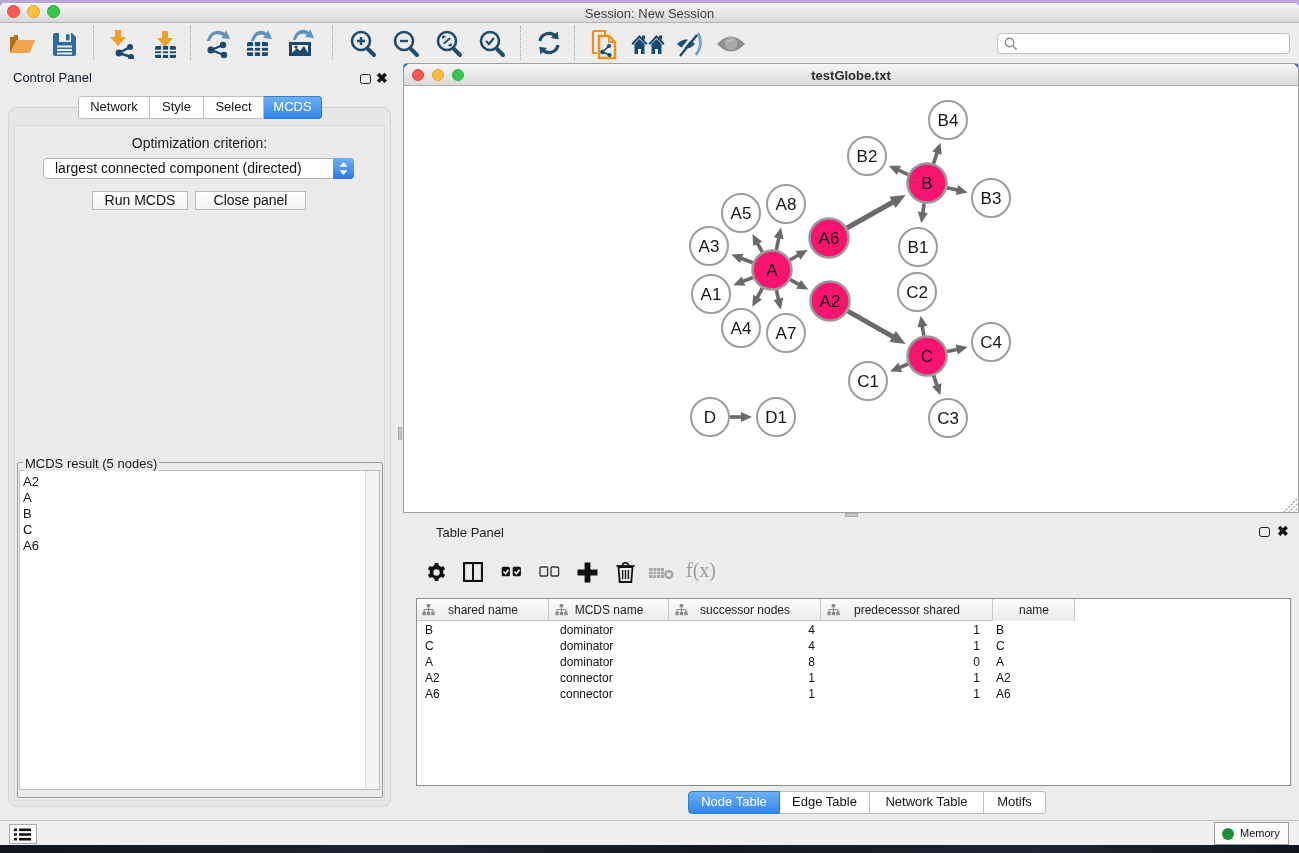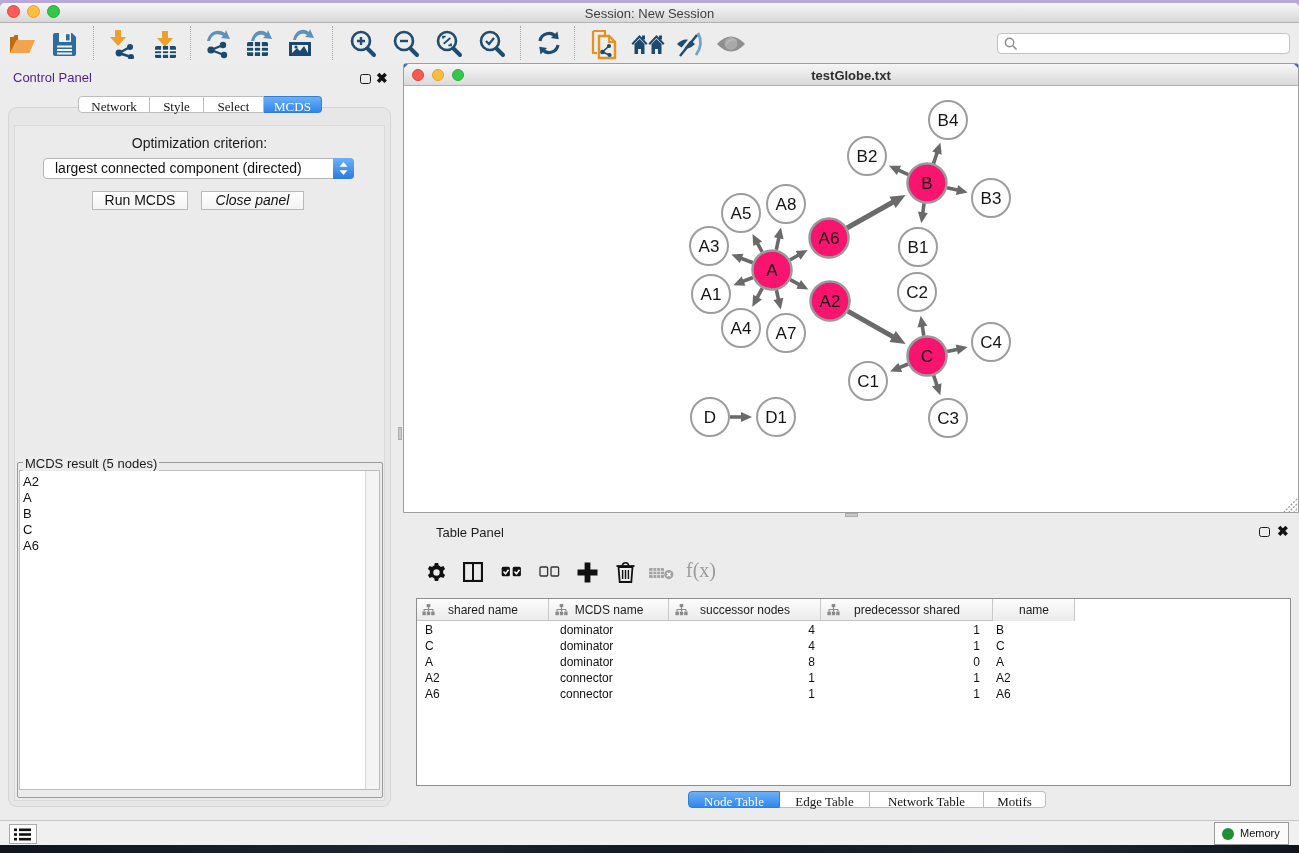--- a/index.html
+++ b/index.html
@@ -9,38 +9,38 @@
 #deskbottom { left:0; top:840px; width:1299px; height:13px; background:linear-gradient(90deg,#10151c,#1d2530 30%,#131821 55%,#1e2631 80%,#10151c); z-index:0; }
 #win { left:0; top:3px; width:1299px; height:842px; background:#ececec; border-radius:5px; z-index:1; }
 .z { z-index:2; }
 #titlebar { left:0; top:3px; width:1299px; height:20px; background:linear-gradient(#f7f7f7,#d7d7d7); border-bottom:1px solid #b3b3b3; border-radius:5px 5px 0 0; }
 .tl { border-radius:50%; }
 #title-text { left:0; top:6px; width:1299px; text-align:center; font-size:13px; color:#3e3e3e; }
 #toolbar { left:0; top:24px; width:1299px; height:40px; background:#ededed; }
 .vsep { width:0; height:34px; border-left:1px dotted #a8a8a8; top:26px; }
 #searchbox { left:997px; top:33px; width:293px; height:21px; background:#fff; border:1px solid #c2c2c2; border-radius:4px; }
 
-#cp-title { left:13px; top:70px; font-size:13px; color:#4c1d95; }
+#cp-title { left:13px; top:70px; font-size:13px; color:#0f172a; }
 #cp-float { left:360px; top:74px; width:11px; height:10px; border:1.6px solid #1a1a1a; border-radius:2.5px; }
 #cp-close { left:376px; top:70px; font-size:14px; color:#111; font-weight:bold; }
 #cp-panel { left:8px; top:107px; width:383px; height:700px; background:#e7e7e7; border-radius:9px; box-shadow: inset 0 0 0 1px #d5d5d5; }
 #cp-inner { left:14px; top:125px; width:371px; height:676px; background:#ebebeb; border:1px solid #dadada; }
-.tabrow { height:17px; display:flex; font-size:13px; color:#141414;font-family:Liberation Serif, serif; }
+.tabrow { height:23px; display:flex; font-size:13px; color:#141414; }
 .tabrow .tab { background:#fff; border:1px solid #bdbdbd; border-left:none; text-align:center; line-height:20px; }
 .tabrow .tab.first { border-left:1px solid #bdbdbd; border-radius:4px 0 0 4px; }
 .tabrow .tab.last { border-radius:0 4px 4px 0; }
 .tabrow .tab.sel { background:linear-gradient(#6cb0f5,#3186ec); color:#fff; border-color:#2f7fd8; }
 #cp-tabs { left:78px; top:96px; width:244px; }
 #opt-label { left:14px; top:135px; width:371px; text-align:center; font-size:14px; color:#1a1a1a; }
 #dropdown { left:43px; top:158px; width:311px; height:21px; background:#fff; border:1px solid #b5b5b5; border-radius:4px; }
 #dd-txt { left:55px; top:160px; font-size:14px; color:#111; }
 #dd-spin { left:333px; top:158px; width:21px; height:21px; border-radius:0 4px 4px 0; background:linear-gradient(#6db1f7,#2b7ae0); }
 .btn { background:linear-gradient(#ffffff,#f3f3f3); border:1px solid #b9b9b9; border-radius:0; font-size:14px; color:#111; text-align:center; }
 #btn-run { left:92px; top:191px; width:96px; height:19px; line-height:17px; }
-#btn-close { left:201px; top:191px; width:103px; height:19px; line-height:17px;font-style:italic; }
+#btn-close { left:195px; top:191px; width:111px; height:19px; line-height:17px; }
 #groupbox { left:17px; top:462px; width:366px; height:336px; border:1px solid #9b9b9b; border-radius:2px; }
 #grouplegend { left:23px; top:456px; background:#ececec; font-size:13px; color:#1a1a1a; padding:0 2px; }
 #mcds-list { left:19px; top:470px; width:361px; height:320px; background:#fff; border:1px solid #bdbdbd; font-size:13px; color:#111; }
 #mcds-list { padding-top:3px; } #mcds-list div { padding-left:3px; height:16px; line-height:16px; }
 #mcds-scroll { left:365px; top:471px; width:14px; height:318px; background:#f4f4f4; border-left:1px solid #d9d9d9; }
 
 #statusbar { left:0; top:820px; width:1299px; height:25px; background:#f0f0f0; border-top:1px solid #c6c6c6; }
 #stat-btn { left:9px; top:824px; width:28px; height:20px; background:#fdfdfd; border:1.5px solid #a9a9a9; }
 #memory { left:1214px; top:822px; width:75px; height:23px; background:#fbfbfb; border:1px solid #999; font-size:11px; color:#111; }
 #mem-dot { left:1222px; top:828px; width:12px; height:12px; border-radius:50%; background:#1e8f35; }

